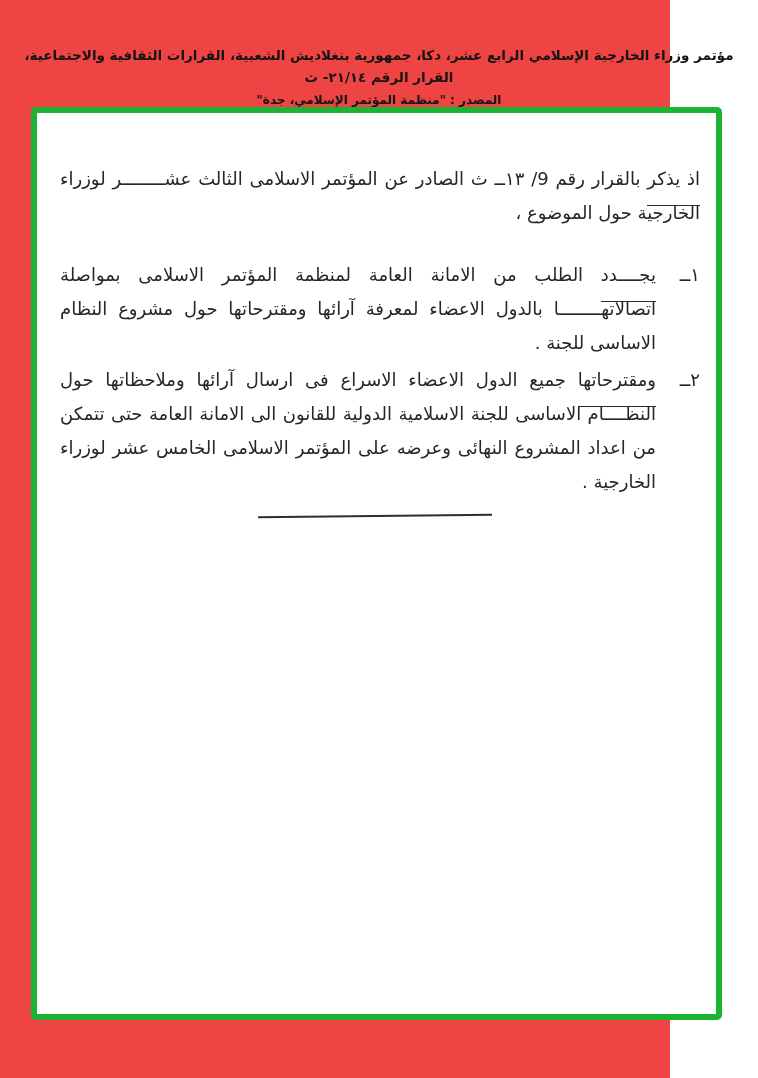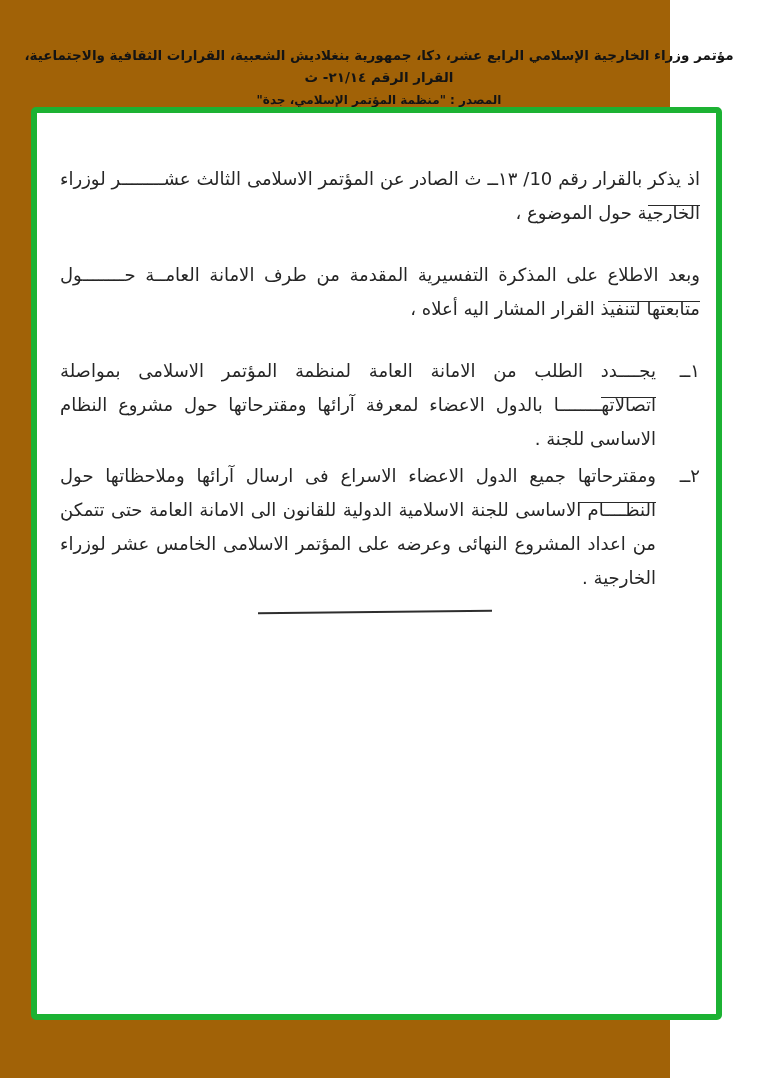--- a/index.html
+++ b/index.html
@@ -8,21 +8,21 @@
     background: #ffffff;
     width: 758px;
     height: 1078px;
     overflow: hidden;
     font-family: "DejaVu Sans", sans-serif;
   }
   .page {
     position: relative;
     width: 670px;
     height: 1078px;
-    background: #a16207;
+    background: #ef4444;
   }
   
   .top-header {
     position: absolute;
     top: 44px;
     left: 0;
     width: 758px;
     text-align: center;
     direction: rtl;
     color: #141414;
@@ -123,23 +123,22 @@
     <div class="h1">مؤتمر وزراء الخارجية الإسلامي الرابع عشر، دكا، جمهورية بنغلاديش الشعبية، القرارات الثقافية والاجتماعية، القرار الرقم ٢١/١٤- ث</div>
     <div class="h2">المصدر :  "منظمة المؤتمر الإسلامي، جدة"</div>
   </div>
 
   <div class="scan-box"></div>
 
   <div class="doc">
 
 
 
-    <p class="para"><span class="u-lead">اذ يذكر</span><span> بالقرار رقم 10/ ١٣ــ ث الصادر عن المؤتمر الاسلامى الثالث عشــــــــر لوزراء الخارجية حول الموضوع ،</span></p>
+    <p class="para"><span class="u-lead">اذ يذكر</span><span> بالقرار رقم 9/ ١٣ــ ث الصادر عن المؤتمر الاسلامى الثالث عشــــــــر لوزراء الخارجية حول الموضوع ،</span></p>
 
-    <p class="para"><span class="u-lead">وبعد الاطلاع</span><span> على المذكرة التفسيرية المقدمة من طرف الامانة العامــة حــــــــول متابعتها لتنفيذ القرار المشار اليه أعلاه ،</span></p>
 
     <div class="items">
 
       <div class="item">
         <span class="marker">١ــ</span>
         <span class="body"><span class="u-lead">يجــــدد</span><span> الطلب من الامانة العامة لمنظمة المؤتمر الاسلامى بمواصلة اتصالاتهــــــــا بالدول الاعضاء لمعرفة آرائها ومقترحاتها حول مشروع النظام الاساسى للجنة .</span></span>
       </div>
 
       <div class="item">
         <span class="marker">٢ــ</span>

